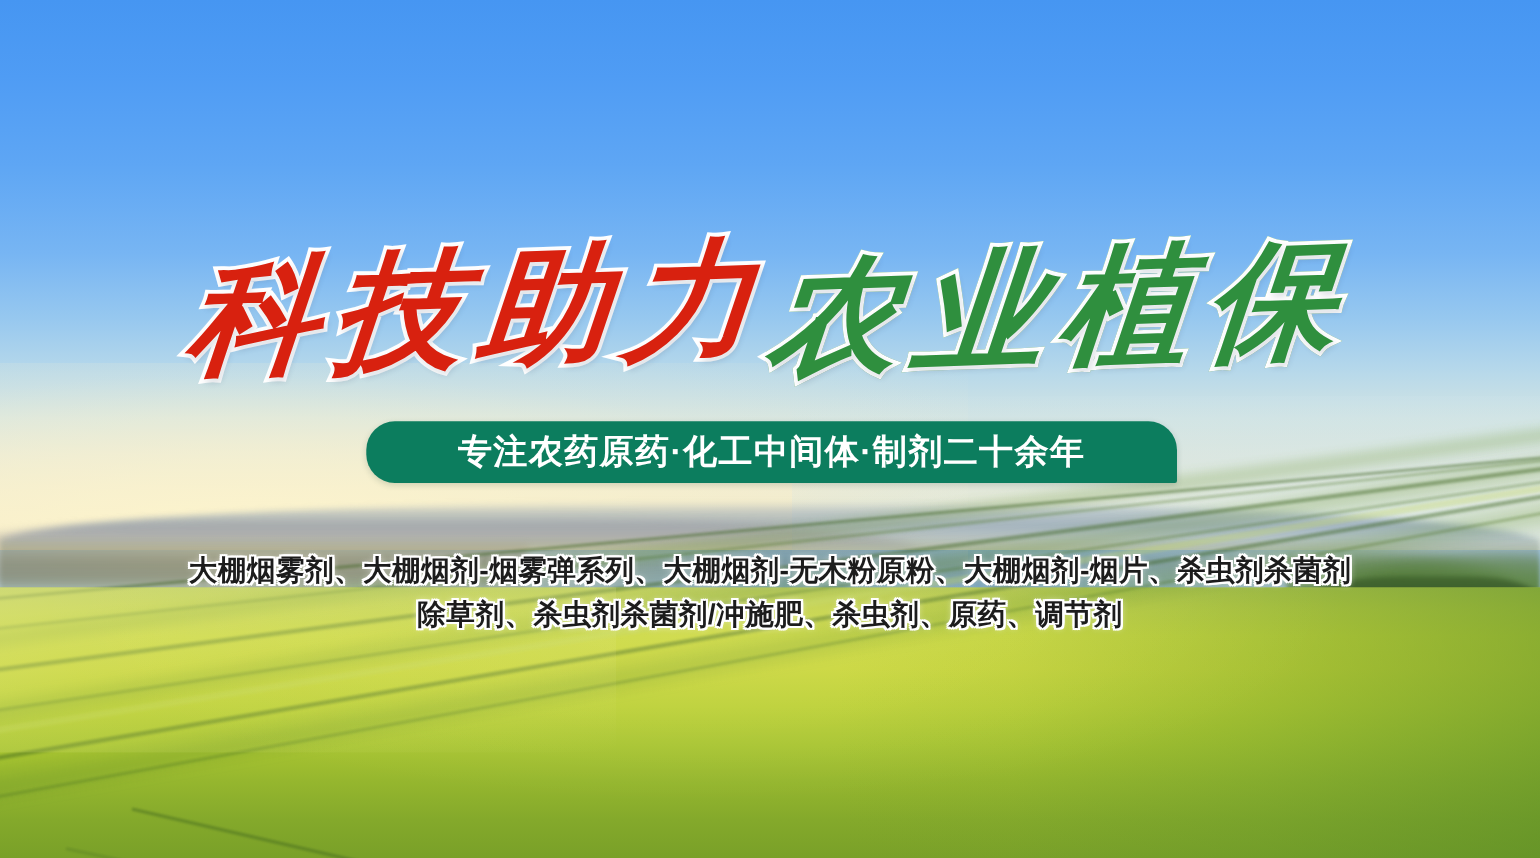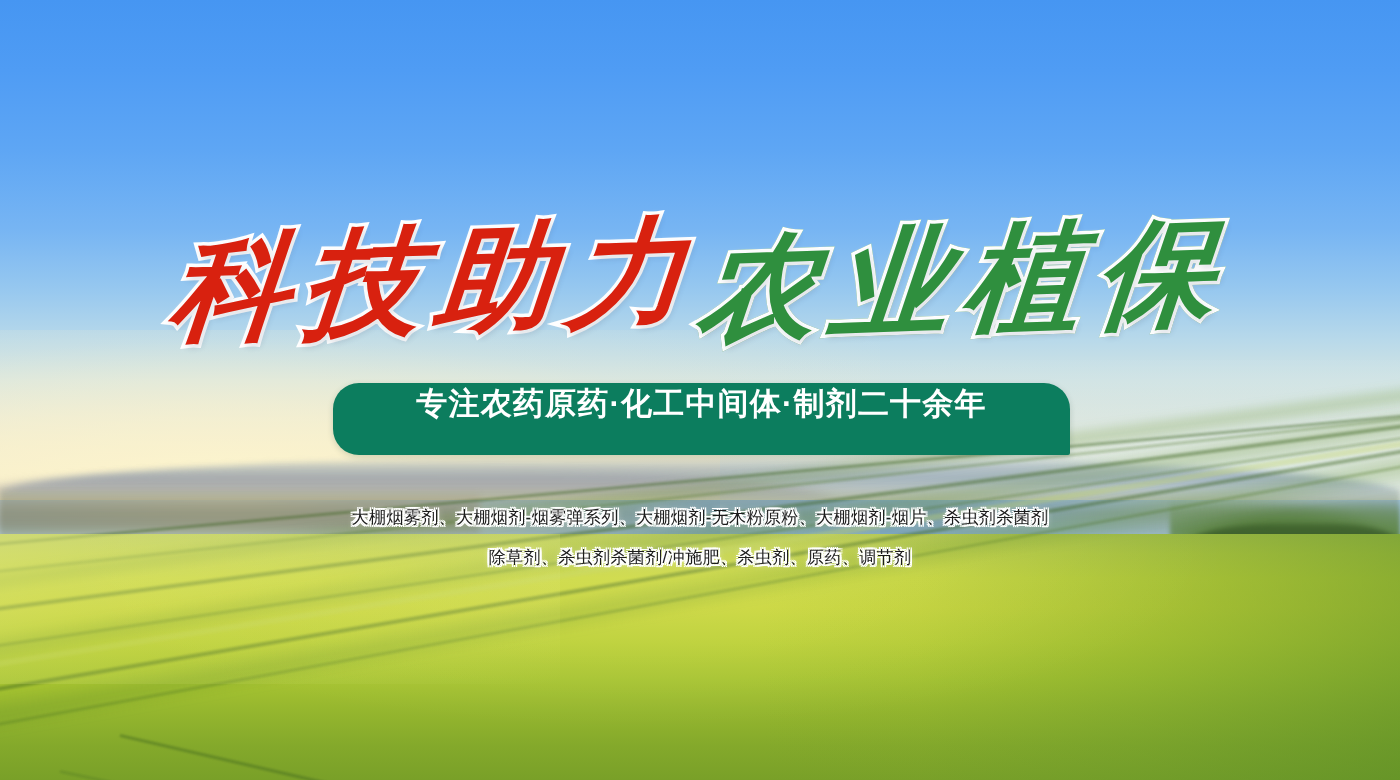--- a/index.html
+++ b/index.html
@@ -231,47 +231,47 @@
     color: #2f8f3e;
     background: linear-gradient(to bottom, #4aa83f 0%, #37963c 45%, #1d7a48 100%);
     -webkit-background-clip: text;
     background-clip: text;
   }
 
   
   .subtitle-bar {
     position: absolute;
     left: 333px; top: 383px;
-    width: 737px; height: 72px;
+    width: 737px; height: 56px;
     background: #0c7d5e;
     border-radius: 26px 26px 2px 26px;
     display: flex;
-    align-items: flex-start;
+    align-items: center;
     justify-content: center;
     box-shadow: 0 2px 6px rgba(20,60,50,0.18);
   }
   .subtitle-text {
     color: #ffffff;
     font-size: 31px;
     font-weight: bold;
     letter-spacing: 1.2px;
     white-space: nowrap;
     font-family: "Liberation Sans", "DejaVu Sans", sans-serif;
   }
 
   
   .product-lines {
     position: absolute;
     left: 0; top: 498px;
     width: 1400px;
     text-align: center;
   }
   .product-line {
-    font-size: 17px;
-    font-weight: normal;
+    font-size: 26px;
+    font-weight: bold;
     color: #1c1c1c;
     line-height: 40px;
     letter-spacing: 0.4px;
     white-space: nowrap;
     text-shadow:
       -2px -2px 0 #ffffff,  2px -2px 0 #ffffff,
       -2px  2px 0 #ffffff,  2px  2px 0 #ffffff,
       -2px  0   0 #ffffff,  2px  0   0 #ffffff,
        0   -2px 0 #ffffff,  0    2px 0 #ffffff,
        0 0 7px rgba(255,255,255,0.95);

